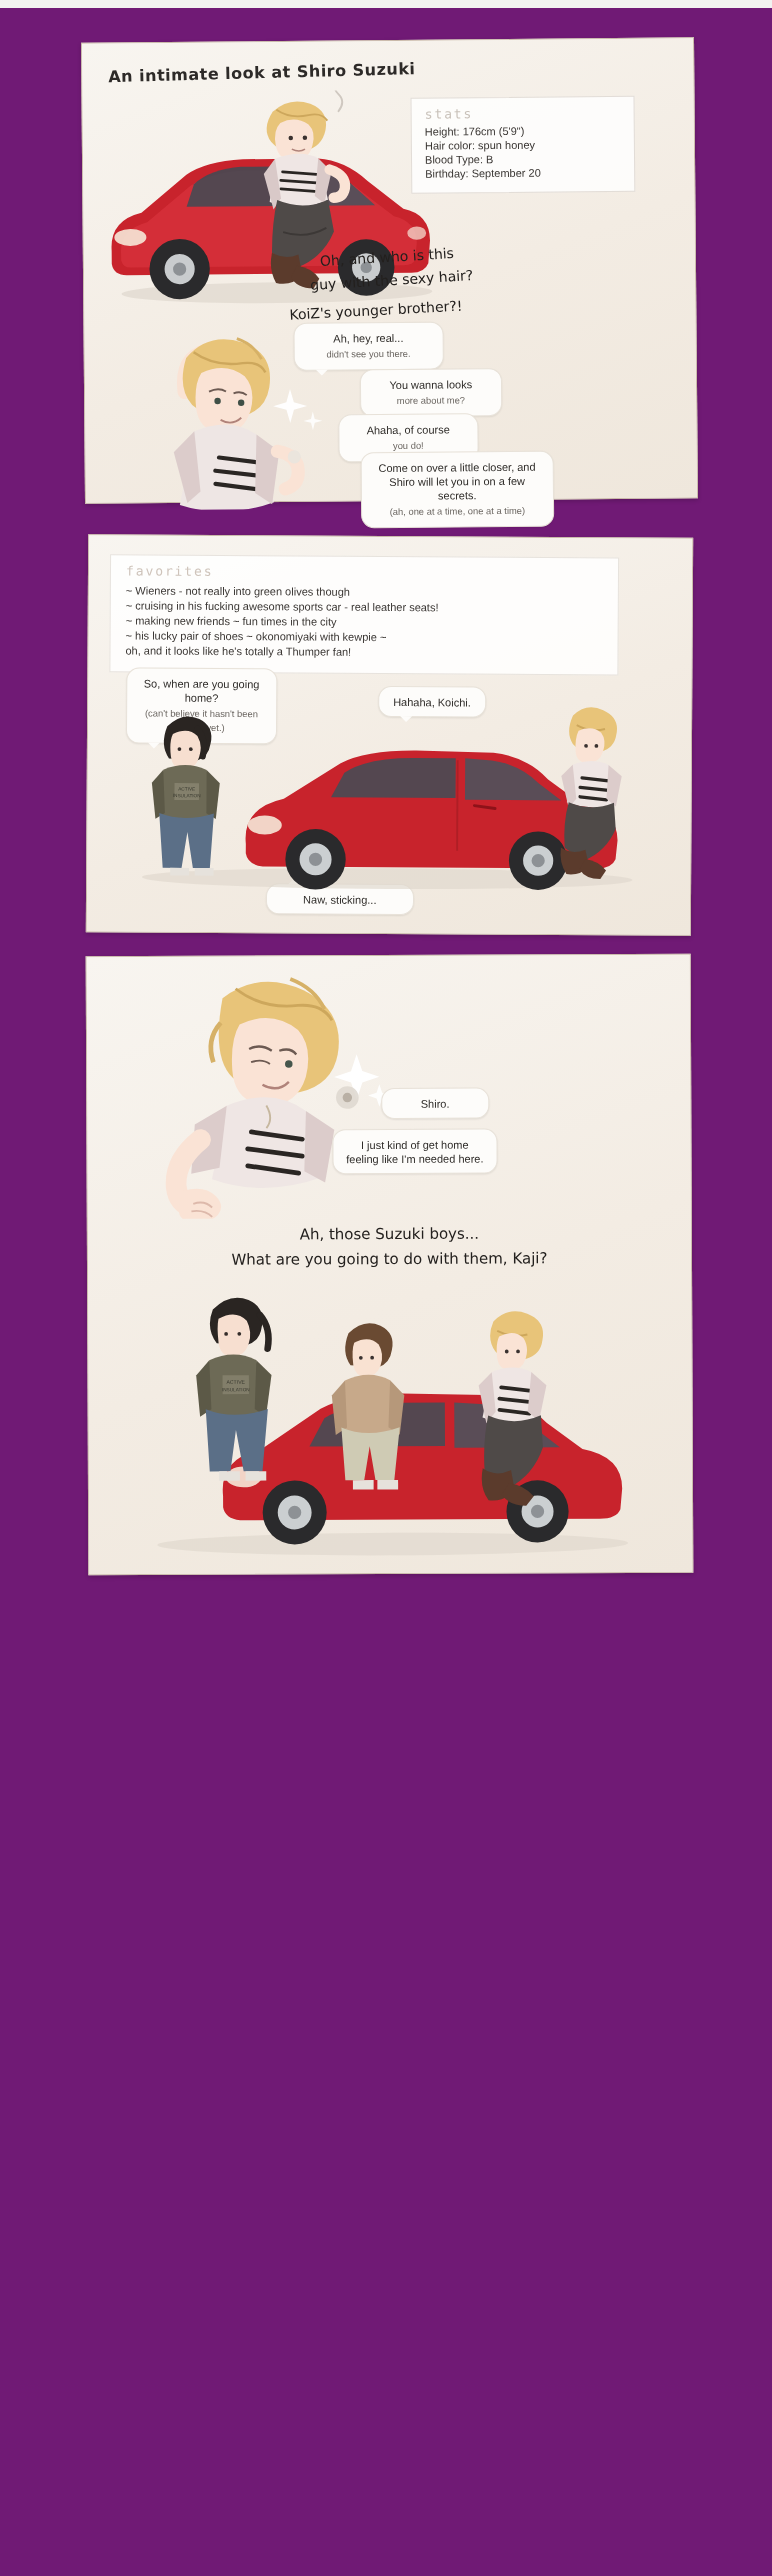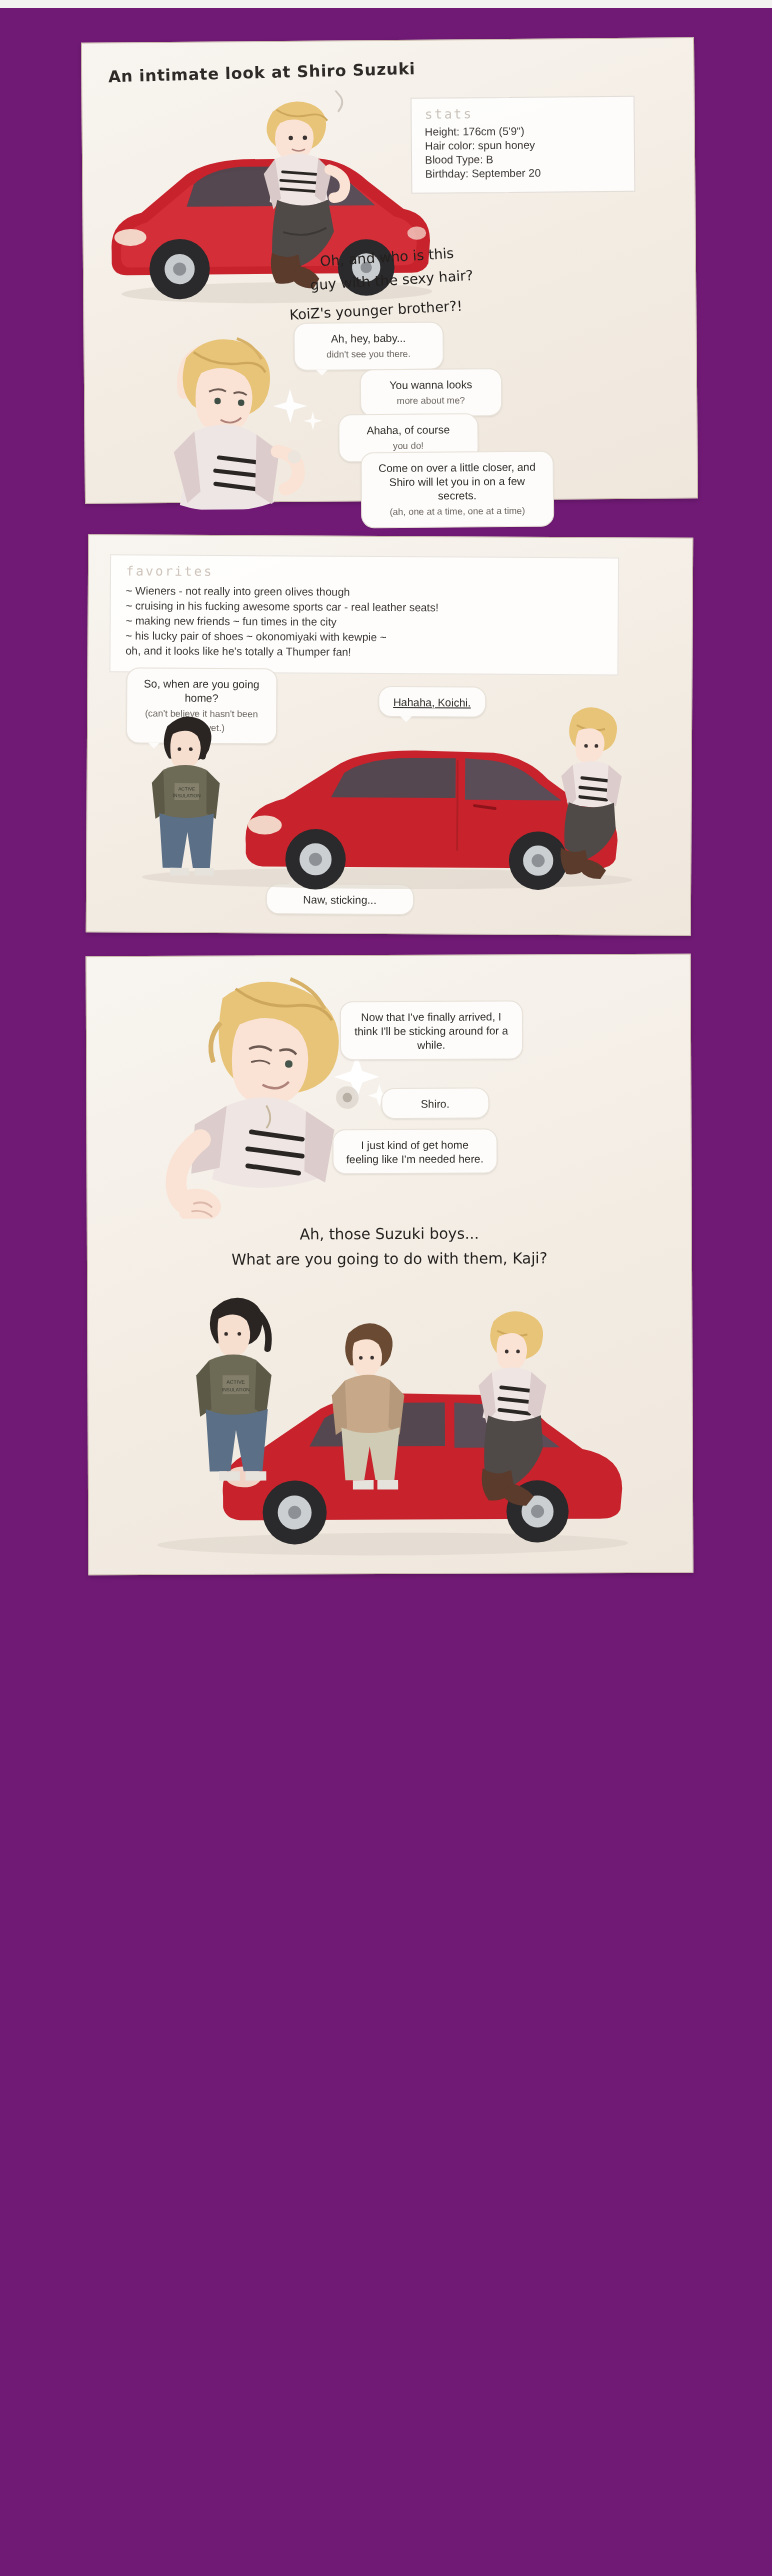--- a/index.html
+++ b/index.html
@@ -237,21 +237,21 @@
       <path d="M70 112 q38 -16 66 4 l18 72 q-52 18 -100 2 z" fill="#eee6e4"></path>
       <path d="M96 140 l44 6 M92 154 l48 6 M92 168 l44 6" stroke="#2a2623" stroke-width="4.5" stroke-linecap="round"></path>
       <path d="M70 112 l-22 22 l14 54 l14 -12 z" fill="#dccccb"></path>
       <path d="M136 116 l24 18 l-8 56 l-18 -12 z" fill="#dccccb"></path>
 
       <path d="M158 134 q22 4 22 22 q0 14 -14 18" stroke="#fae3d5" stroke-width="14" fill="none" stroke-linecap="round"></path>
       <circle cx="176" cy="140" r="7" fill="#e9e4de" opacity="0.9"></circle>
     </svg>
 
     <div class="bubble tail-bl" style="left:209px; top:281px; width:123px;">
-      <span>Ah, hey, baby...</span>
+      <span>Ah, hey, real...</span>
       <span class="sub">didn't see you there.</span>
     </div>
 
     <div class="bubble tail-bl" style="left:275px; top:328px; width:115px;">
       <span>You wanna looks</span>
       <span class="sub">more about me?</span>
     </div>
 
     <div class="bubble tail-bl" style="left:253px; top:373px; width:113px;">
       <span>Ahaha, of course</span>
@@ -274,21 +274,21 @@
       <div class="fav-line">~ making new friends ~ fun times in the city</div>
       <div class="fav-line">~ his lucky pair of shoes ~ okonomiyaki with kewpie ~</div>
       <div class="fav-line">   oh, and it looks like he's totally a Thumper fan!</div>
     </div>
 
     <div class="bubble tail-bl" style="left:38px; top:132px; width:124px;">
       <span>So, when are you going home?</span>
       <span class="sub">(can't believe it hasn't been repo'd yet.)</span>
     </div>
 
-    <div class="bubble tail-bl" style="left:290px; top:149px; width:81px;text-decoration:underline;">
+    <div class="bubble tail-bl" style="left:290px; top:149px; width:81px;">
       <span>Hahaha, Koichi.</span>
     </div>
 
     <div class="bubble tail-tl" style="left:179px; top:347px; width:121px;">
       <span>Naw, sticking...</span>
     </div>
 
     <svg class="scene" style="left:17px; top:166px;" width="566" height="189" viewBox="0 0 600 200">
       <ellipse cx="300" cy="186" rx="260" ry="11" fill="#ded7cd" opacity="0.65"></ellipse>
 
@@ -372,23 +372,20 @@
       <path d="M142 140 q8 14 0 24" stroke="#c6b79e" stroke-width="2" fill="none"></path>
 
       <path d="M72 176 q-28 22 -26 50 q2 18 18 22" stroke="#fae3d5" stroke-width="22" fill="none" stroke-linecap="round"></path>
       <path d="M54 230 q22 -6 34 6 q10 10 2 20 q-12 12 -34 6 q-14 -6 -2 -32z" fill="#fae3d5"></path>
       <path d="M64 244 q12 -4 20 4 M62 252 q14 -2 22 6" stroke="#ddb9ab" stroke-width="2" fill="none"></path>
 
       <circle cx="228" cy="132" r="12" fill="#ddd7cf" opacity="0.85"></circle>
       <circle cx="228" cy="132" r="5" fill="#b9b0a5"></circle>
     </svg>
 
-    <div class="bubble" style="left:253px; top:45px; width:156px;">
-      <span>Now that I've finally arrived, I think I'll be sticking around for a while.</span>
-    </div>
 
     <div class="bubble" style="left:294px; top:132px; width:81px;">
       <span>Shiro.</span>
     </div>
 
     <div class="bubble" style="left:245px; top:173px; width:138px;">
       <span>I just kind of get home feeling like I'm needed here.</span>
     </div>
 
     <div class="caption-block" style="top:266px;">

